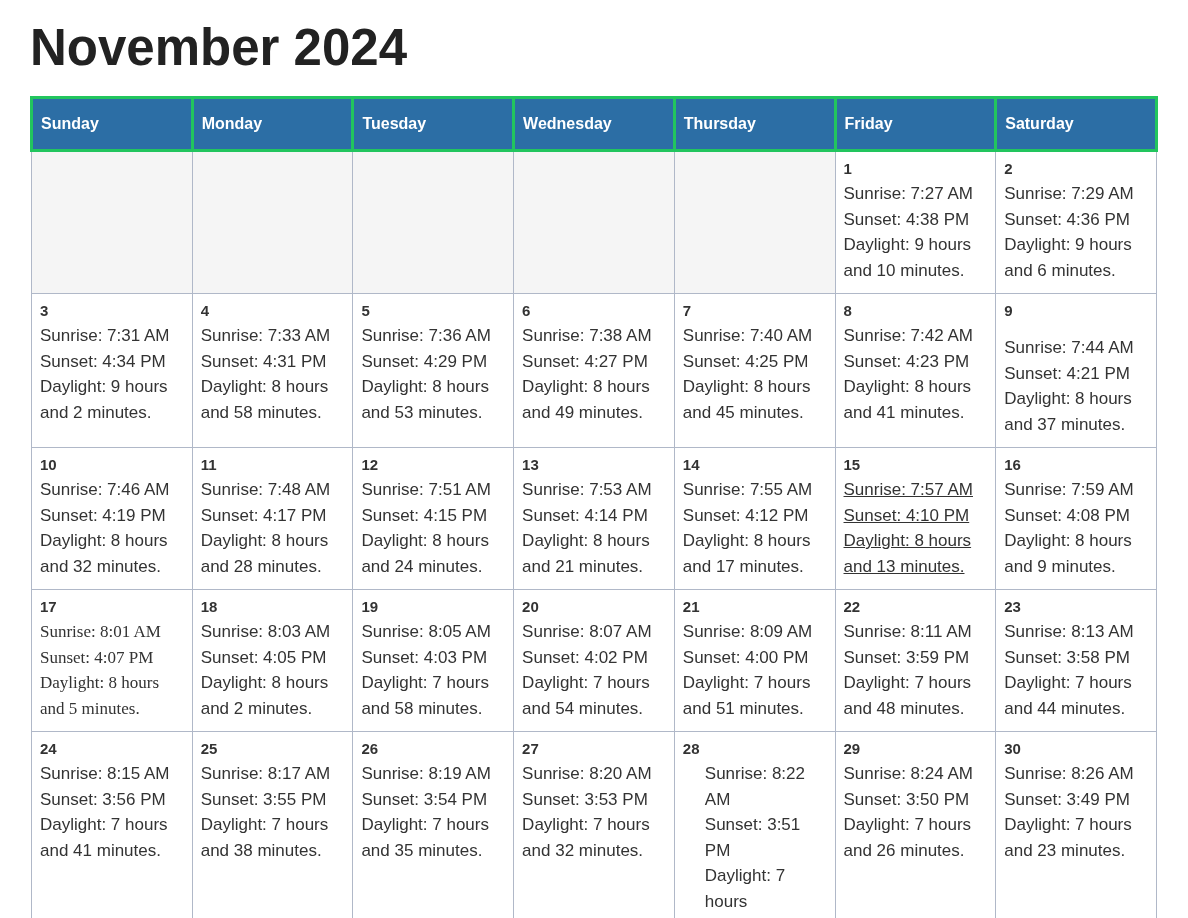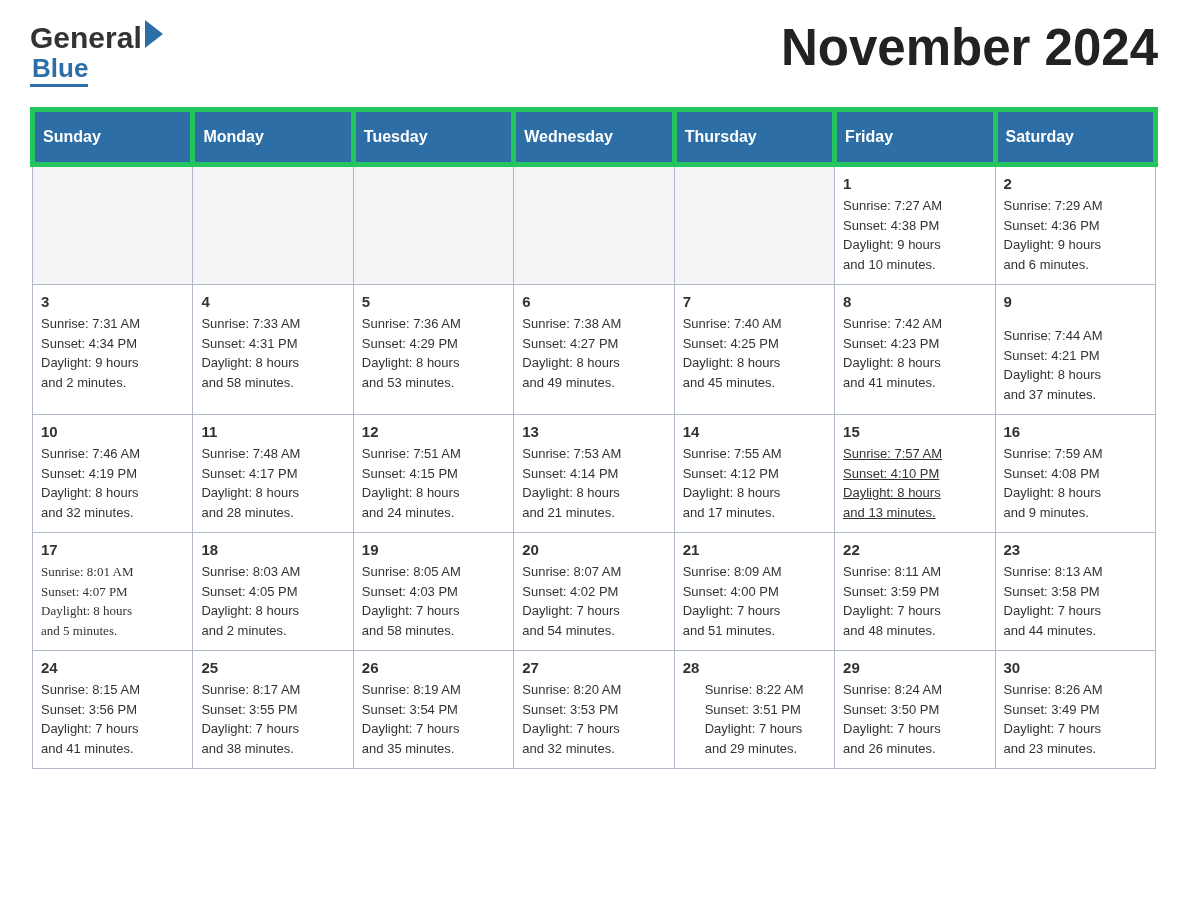--- a/index.html
+++ b/index.html
@@ -35,40 +35,40 @@
       border-collapse: collapse;
       table-layout: fixed;
     }
     .calendar-table thead th {
       background-color: #2c6ea5;
       color: #fff;
       font-size: 16px;
       font-weight: bold;
       padding: 16px 8px;
       text-align: left;
-      border: 5px solid #22c55e;
+      border: 3px solid #22c55e;
       margin-top: 17px;
     }
     .calendar-table tbody td {
       vertical-align: top;
       padding: 8px 8px 10px 8px;
       border: 1px solid #b0b8c8;
       font-size: 13px;
       color: #333;
       height: 110px;
     }
     .day-number {
       font-size: 15px;
       font-weight: bold;
       color: #333;
       display: block;
       margin-bottom: 4px;
     }
     .day-info {
-      font-size: 13px;
+      font-size: 17px;
       color: #333;
       line-height: 1.5;
     }
     .empty-cell {
       background: #f5f5f5;
     }
     .row-divider td {
       border-top: 2px solid #2c6ea5;
     }
     .logo-wrapper {
@@ -82,29 +82,20 @@
     .logo-row2 {
       display: flex;
       align-items: center;
       margin-top: -6px;
     }
   </style>
 </head>
 <body>
 
 <div class="header-area">
-  <div class="logo-wrapper">
-    <div class="logo-row1">
-      <span style="font-size:30px;font-weight:bold;color:#333;">General</span>
-      <span style="display:inline-block;width:0;height:0;border-left:18px solid #2c6ea5;border-top:14px solid transparent;border-bottom:14px solid transparent;margin-left:3px;margin-bottom:-3px;"></span>
-    </div>
-    <div class="logo-row2" style="margin-top:-2px;">
-      <span style="font-size:26px;font-weight:bold;color:#2c6ea5;border-bottom:3px solid #2c6ea5;padding-left:2px;">Blue</span>
-    </div>
-  </div>
   <div class="title-area">
     <div class="month-title">November 2024</div>
   </div>
 </div>
 
 <table class="calendar-table">
   <thead>
     <tr>
     <th>Sunday</th>
         <th>Monday</th>

